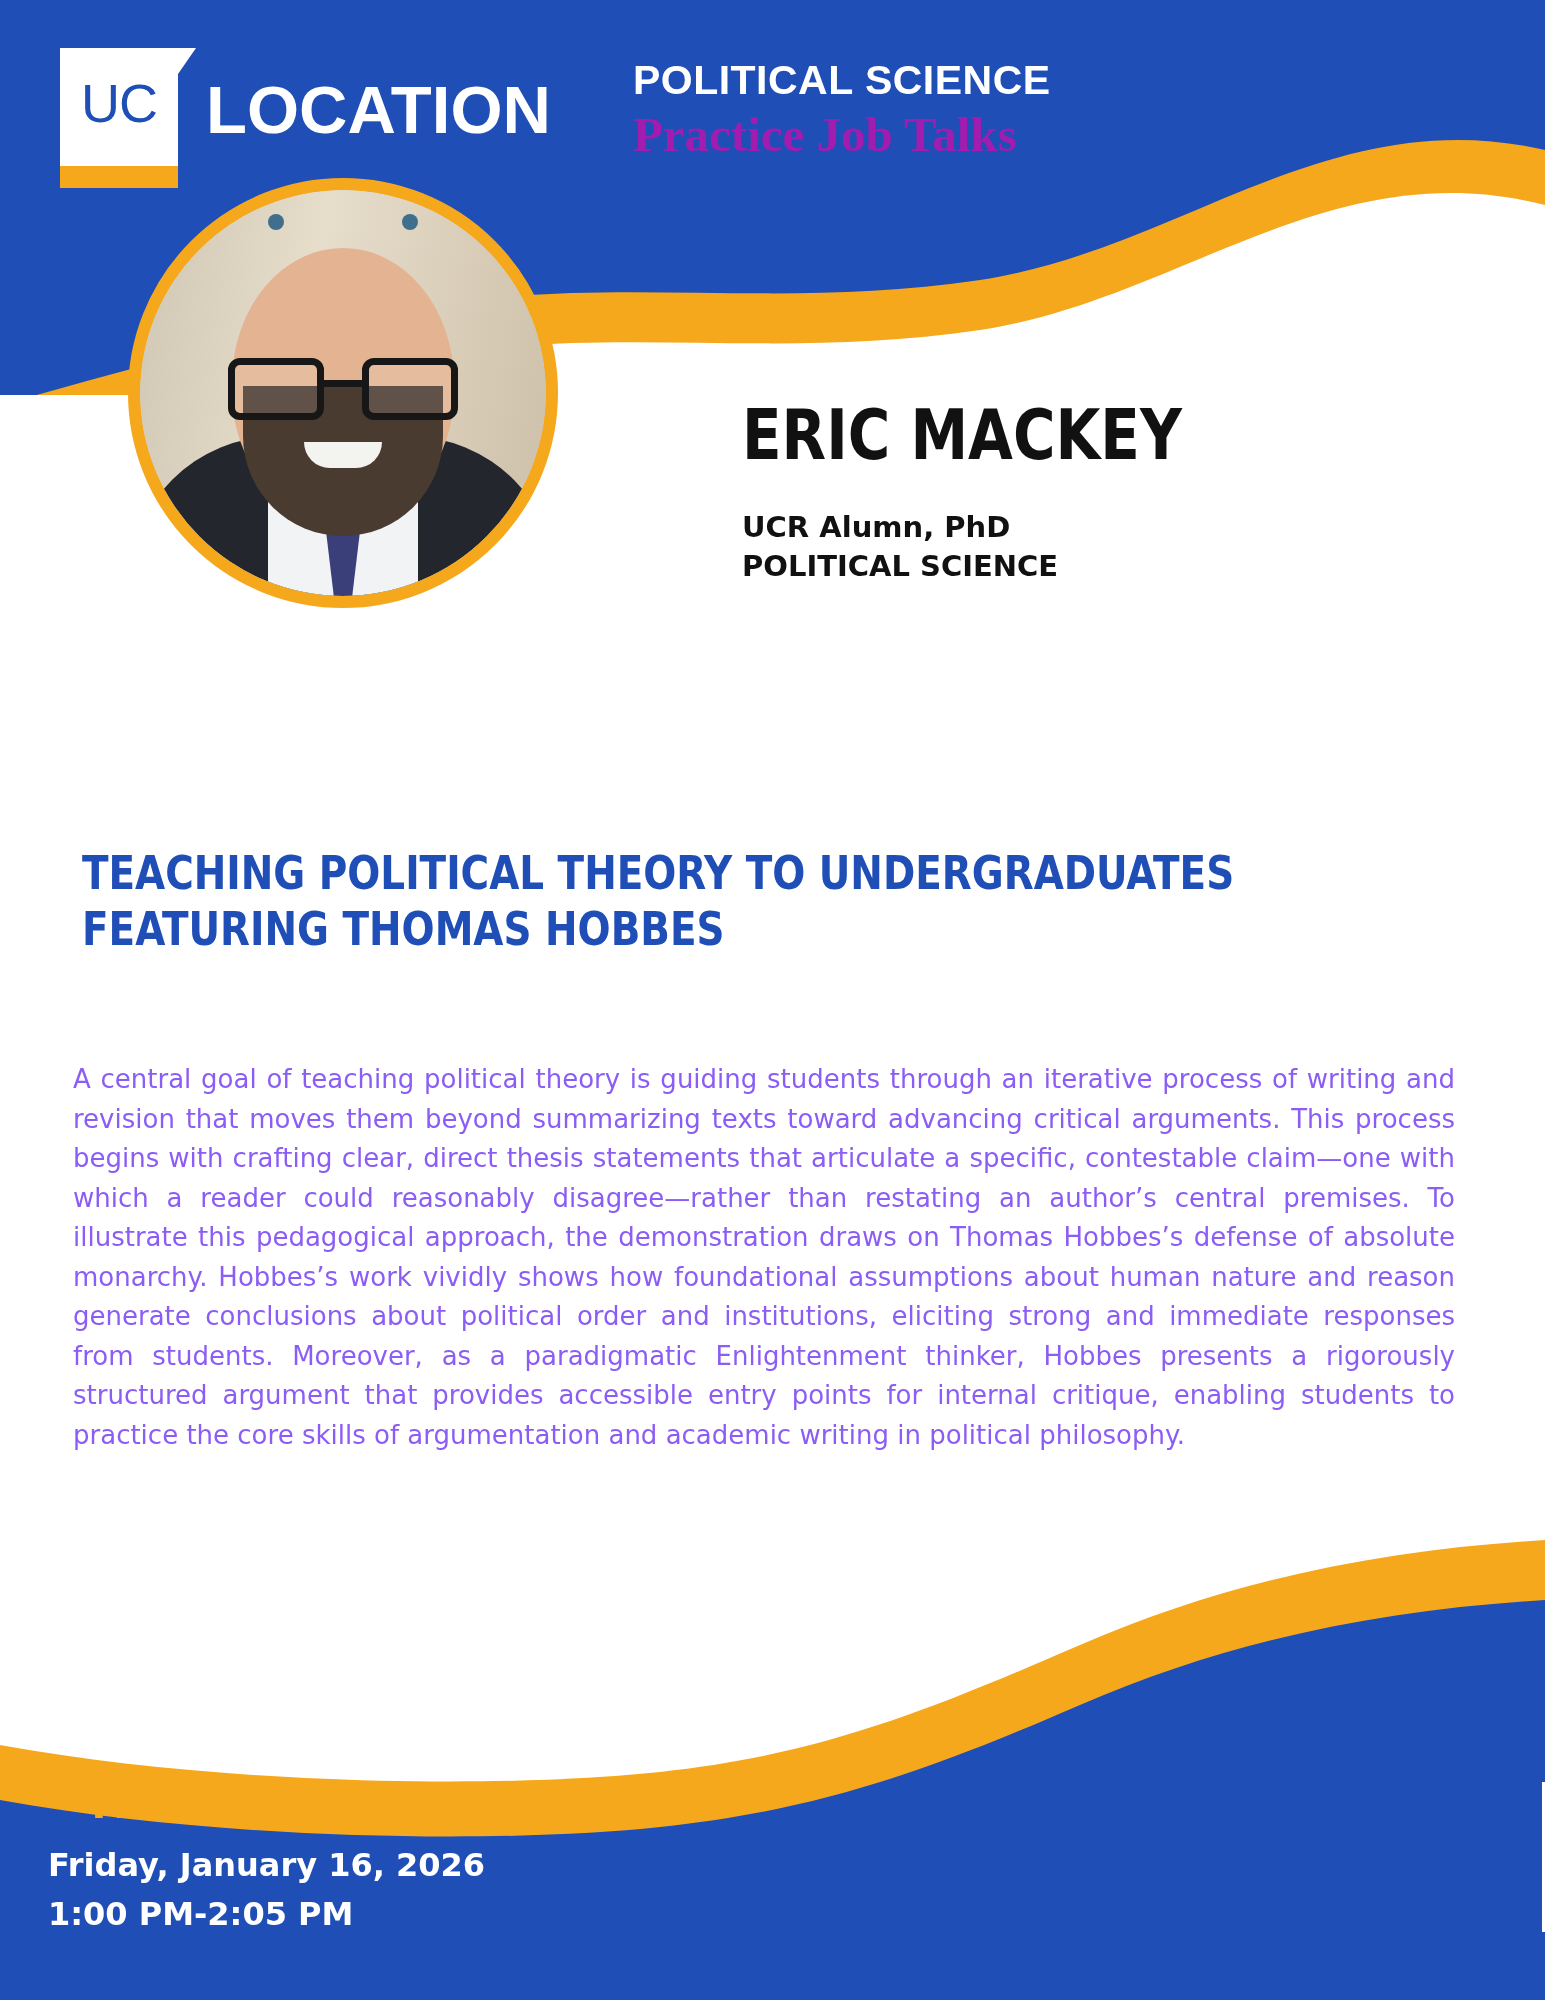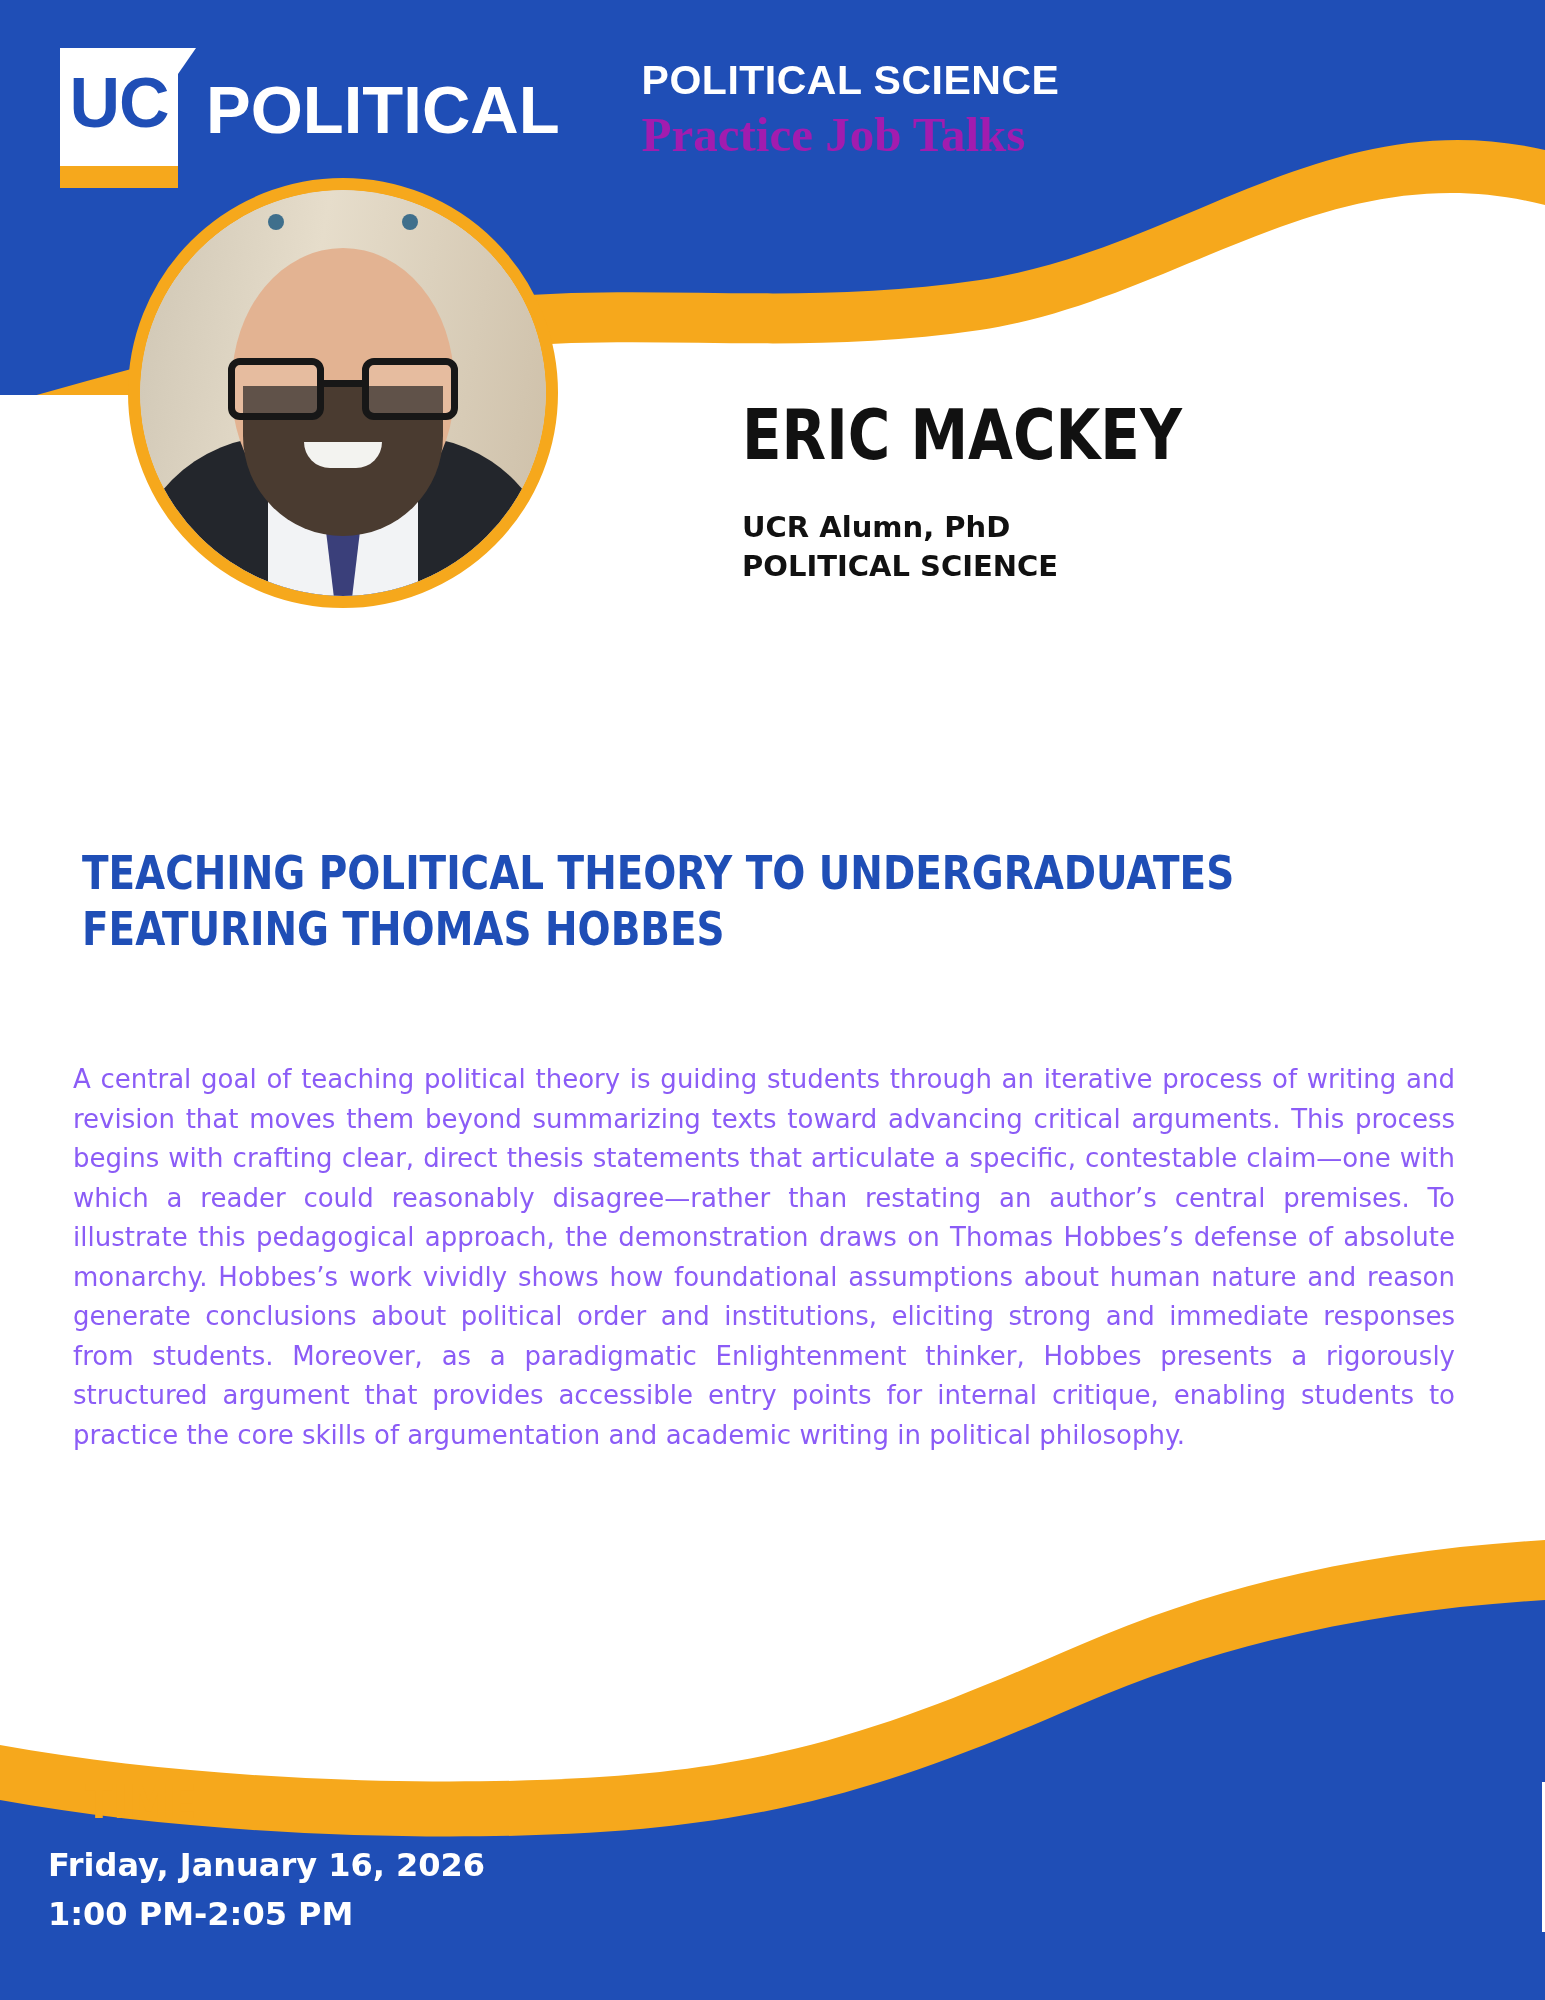--- a/index.html
+++ b/index.html
@@ -54,22 +54,22 @@
     position: relative;
     width: 118px;
     height: 118px;
     background: #ffffff;
     display: flex;
     align-items: center;
     justify-content: center;
   }
   .uc-box .uc-text {
     font-family: "Liberation Sans", sans-serif;
-    font-weight: bold;
-    font-size: 70px;
+    font-weight: normal;
+    font-size: 54px;
     color: #1f4eb6;
     letter-spacing: -1px;
     line-height: 1;
     margin-top: -8px;
   }
   .uc-box .uc-bar {
     position: absolute;
     left: 0;
     bottom: -22px;
     width: 118px;
@@ -382,21 +382,21 @@
     </svg>
   </div>
 
   <div class="header-content">
     <div class="logo-wrap">
       <div class="uc-box">
         <span class="uc-text">UC</span>
         <span class="uc-bar"></span>
         <span class="uc-notch"></span>
       </div>
-      <div class="riverside-text">POLITICAL</div>
+      <div class="riverside-text">LOCATION</div>
     </div>
 
     <div class="header-titles">
       <div class="dept-title">POLITICAL SCIENCE</div>
       <div class="event-title">Practice Job Talks</div>
     </div>
   </div>
 
   <div class="photo-ring">
     <div class="photo-inner">

